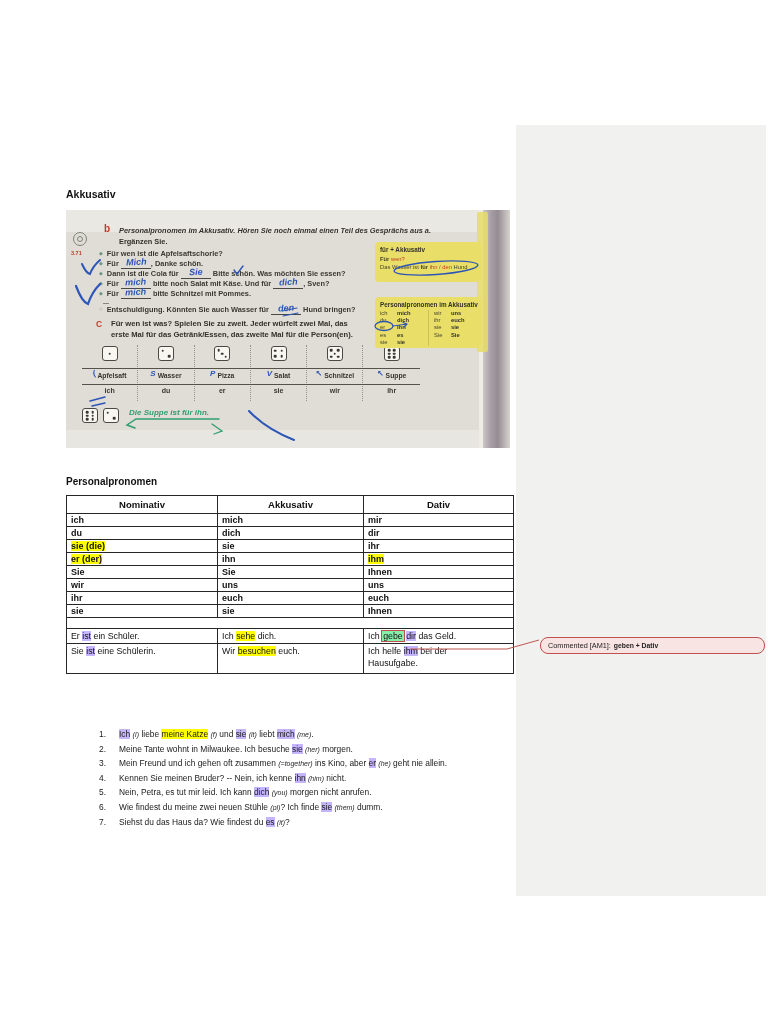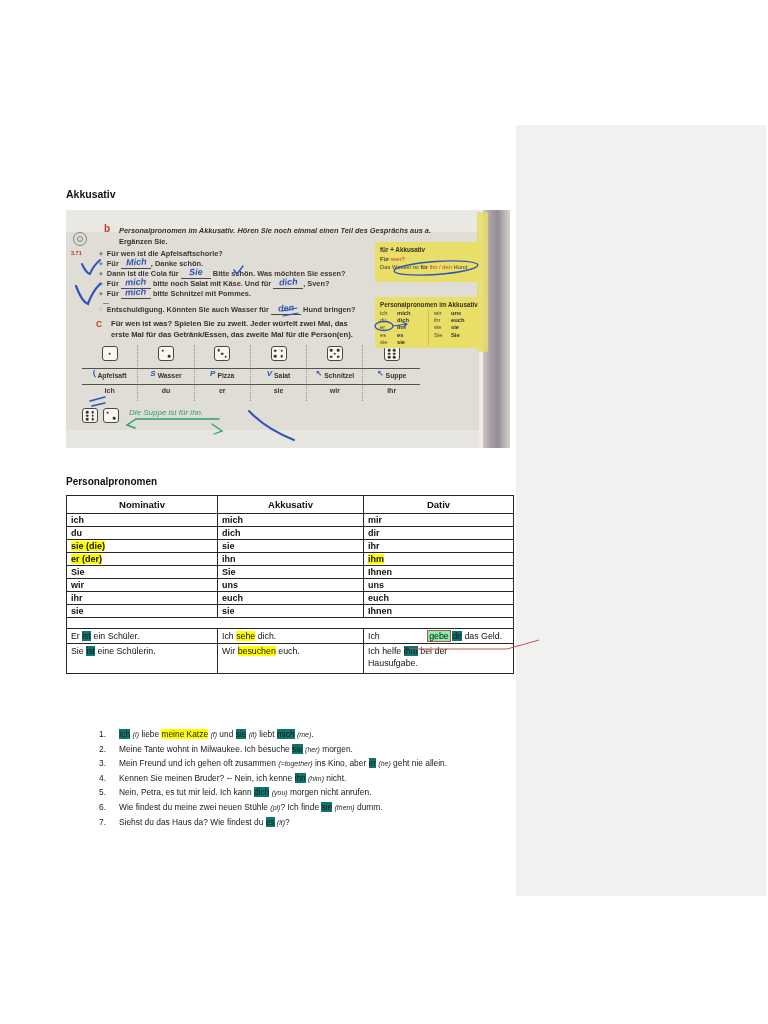--- a/index.html
+++ b/index.html
@@ -45,21 +45,21 @@
   .dice-col:last-child{border-right:none;}
   .die-wrap{height:23px;display:flex;align-items:flex-start;padding-top:1px;}
   .die{position:relative;display:inline-block;width:16px;height:15px;background:#f7f6f1;border:1.3px solid #4a4843;border-radius:3px;box-sizing:border-box;}
   .die i{position:absolute;width:2.6px;height:2.6px;background:#3a3833;border-radius:50%;transform:translate(-50%,-50%);}
   .food-label{height:16px;line-height:16px;font-size:6.8px;font-weight:700;color:#35332d;white-space:nowrap;}
   .person-label{height:17px;line-height:14px;font-size:7px;font-weight:600;color:#3a3832;}
   .food-mark{color:#2d55b8;font-size:8px;font-weight:700;font-style:italic;margin-right:2px;position:relative;top:-2px;display:inline-block;}
   .food-mark.curve{transform:rotate(-20deg);}
   .hline{position:absolute;left:0;width:338px;height:1px;background:#55524c;}
   #example-dice{position:absolute;left:16px;top:198px;display:flex;gap:5px;}
-  #example-sentence{position:absolute;left:63px;top:198px;font-size:8px;font-style:italic;font-weight:400;color:#2f9e72;white-space:nowrap;}
+  #example-sentence{position:absolute;left:63px;top:198px;font-size:8px;font-style:italic;font-weight:700;color:#2f9e72;white-space:nowrap;}
 
   
   .ybox{position:absolute;left:309px;width:106px;background:#e9df68;border-radius:4px;padding:4px 5px;box-sizing:border-box;z-index:3;}
   #ybox1{top:32px;height:40px;}
   #ybox2{top:87px;height:51px;}
   .ybox-title{font-size:6.3px;font-weight:700;color:#33322a;margin-bottom:2px;white-space:nowrap;}
   .ybox-line{font-size:5.8px;line-height:8px;color:#45432f;white-space:nowrap;}
   #ybox2-grid{display:flex;margin-top:1px;}
   .yb-col{width:50%;}
   .yb-col.right{border-left:1px solid #cdc253;padding-left:5px;box-sizing:border-box;}
@@ -71,23 +71,23 @@
 
   
   #pp-table{position:absolute;left:66px;top:495px;width:447px;border-collapse:collapse;table-layout:fixed;border:1.5px solid #222;}
   #pp-table th,#pp-table td{border:1px solid #262626;overflow:hidden;}
   #pp-table th{height:15px;font-size:9.5px;font-weight:700;text-align:center;color:#111;}
   #pp-table td{height:12px;font-size:9px;font-weight:700;padding:0 2px 0 4px;line-height:12px;color:#111;}
   #pp-table tr.empty td{height:10px;}
   #pp-table tr.example td{font-weight:400;font-size:8.8px;vertical-align:top;padding-top:1px;line-height:12.5px;white-space:pre-wrap;}
   #pp-table tr.example.tall td{height:28px;}
 
-  .seg-green{background:#0f766e;}
+  .seg-green{background:#c4b5fd;}
   .seg-yellow{background:#ffff00;}
-  .seg-redbox{background:#86efac;box-shadow:0 0 0 1px #c0504d;padding:0 1px;margin-left:46px;}
+  .seg-redbox{background:#86efac;box-shadow:0 0 0 1px #c0504d;padding:0 1px;}
   .seg-paren{font-style:italic;font-size:7px;color:#2a2a2a;}
   .seg-bold{font-weight:700;}
   .seg-italic{font-style:italic;}
   .seg-red{color:#c23b2a;}
 
   
   #comment-connector{position:absolute;left:408px;top:632px;pointer-events:none;}
   #comment-bubble{position:absolute;left:540px;top:637px;width:225px;height:17px;background:#f9e4e4;border:1px solid #c0504d;border-radius:8px;display:flex;align-items:center;padding:0 7px;box-sizing:border-box;}
   #comment-label{font-size:7.3px;color:#222;margin-right:3px;white-space:nowrap;}
   #comment-body{font-size:6.8px;font-weight:700;color:#222;white-space:nowrap;}
@@ -363,20 +363,24 @@
           <td><span>Ich helfe </span><span class="seg-green">ihm</span><span> bei der
 Hausufgabe.</span></td>
         </tr>
       </tbody>
   </table>
 
   <svg id="comment-connector" width="136" height="26" viewBox="0 0 136 26">
     <polyline points="2,17 99,17 131,8" stroke="#bf5652" stroke-width="1" fill="none"></polyline>
   </svg>
 
+  <div id="comment-bubble">
+    <span id="comment-label">Commented [AM1]:</span>
+    <span id="comment-body">geben + Dativ</span>
+  </div>
 
 
 <div class="ex-item" style="top: 729px;"><span class="ex-num">1.</span><span class="ex-text"><span class="seg-green">Ich</span><span> </span><span class="seg-paren">(I)</span><span> liebe </span><span class="seg-yellow">meine Katze</span><span> </span><span class="seg-paren">(f)</span><span> und </span><span class="seg-green">sie</span><span> </span><span class="seg-paren">(it)</span><span> liebt </span><span class="seg-green">mich</span><span> </span><span class="seg-paren">(me)</span><span>.</span></span></div>
     <div class="ex-item" style="top: 743.6px;"><span class="ex-num">2.</span><span class="ex-text"><span>Meine Tante wohnt in Milwaukee. Ich besuche </span><span class="seg-green">sie</span><span> </span><span class="seg-paren">(her)</span><span> morgen.</span></span></div>
     <div class="ex-item" style="top: 758.2px;"><span class="ex-num">3.</span><span class="ex-text"><span>Mein Freund und ich gehen oft zusammen </span><span class="seg-paren">(=together)</span><span> ins Kino, aber </span><span class="seg-green">er</span><span> </span><span class="seg-paren">(he)</span><span> geht nie allein.</span></span></div>
     <div class="ex-item" style="top: 772.8px;"><span class="ex-num">4.</span><span class="ex-text"><span>Kennen Sie meinen Bruder? -- Nein, ich kenne </span><span class="seg-green">ihn</span><span> </span><span class="seg-paren">(him)</span><span> nicht.</span></span></div>
     <div class="ex-item" style="top: 787.4px;"><span class="ex-num">5.</span><span class="ex-text"><span>Nein, Petra, es tut mir leid. Ich kann </span><span class="seg-green">dich</span><span> </span><span class="seg-paren">(you)</span><span> morgen nicht anrufen.</span></span></div>
     <div class="ex-item" style="top: 802px;"><span class="ex-num">6.</span><span class="ex-text"><span>Wie findest du meine zwei neuen Stühle </span><span class="seg-paren">(pl)</span><span>? Ich finde </span><span class="seg-green">sie</span><span> </span><span class="seg-paren">(them)</span><span> dumm.</span></span></div>
     <div class="ex-item" style="top: 816.6px;"><span class="ex-num">7.</span><span class="ex-text"><span>Siehst du das Haus da? Wie findest du </span><span class="seg-green">es</span><span> </span><span class="seg-paren">(it)</span><span>?</span></span></div>
   </div>

